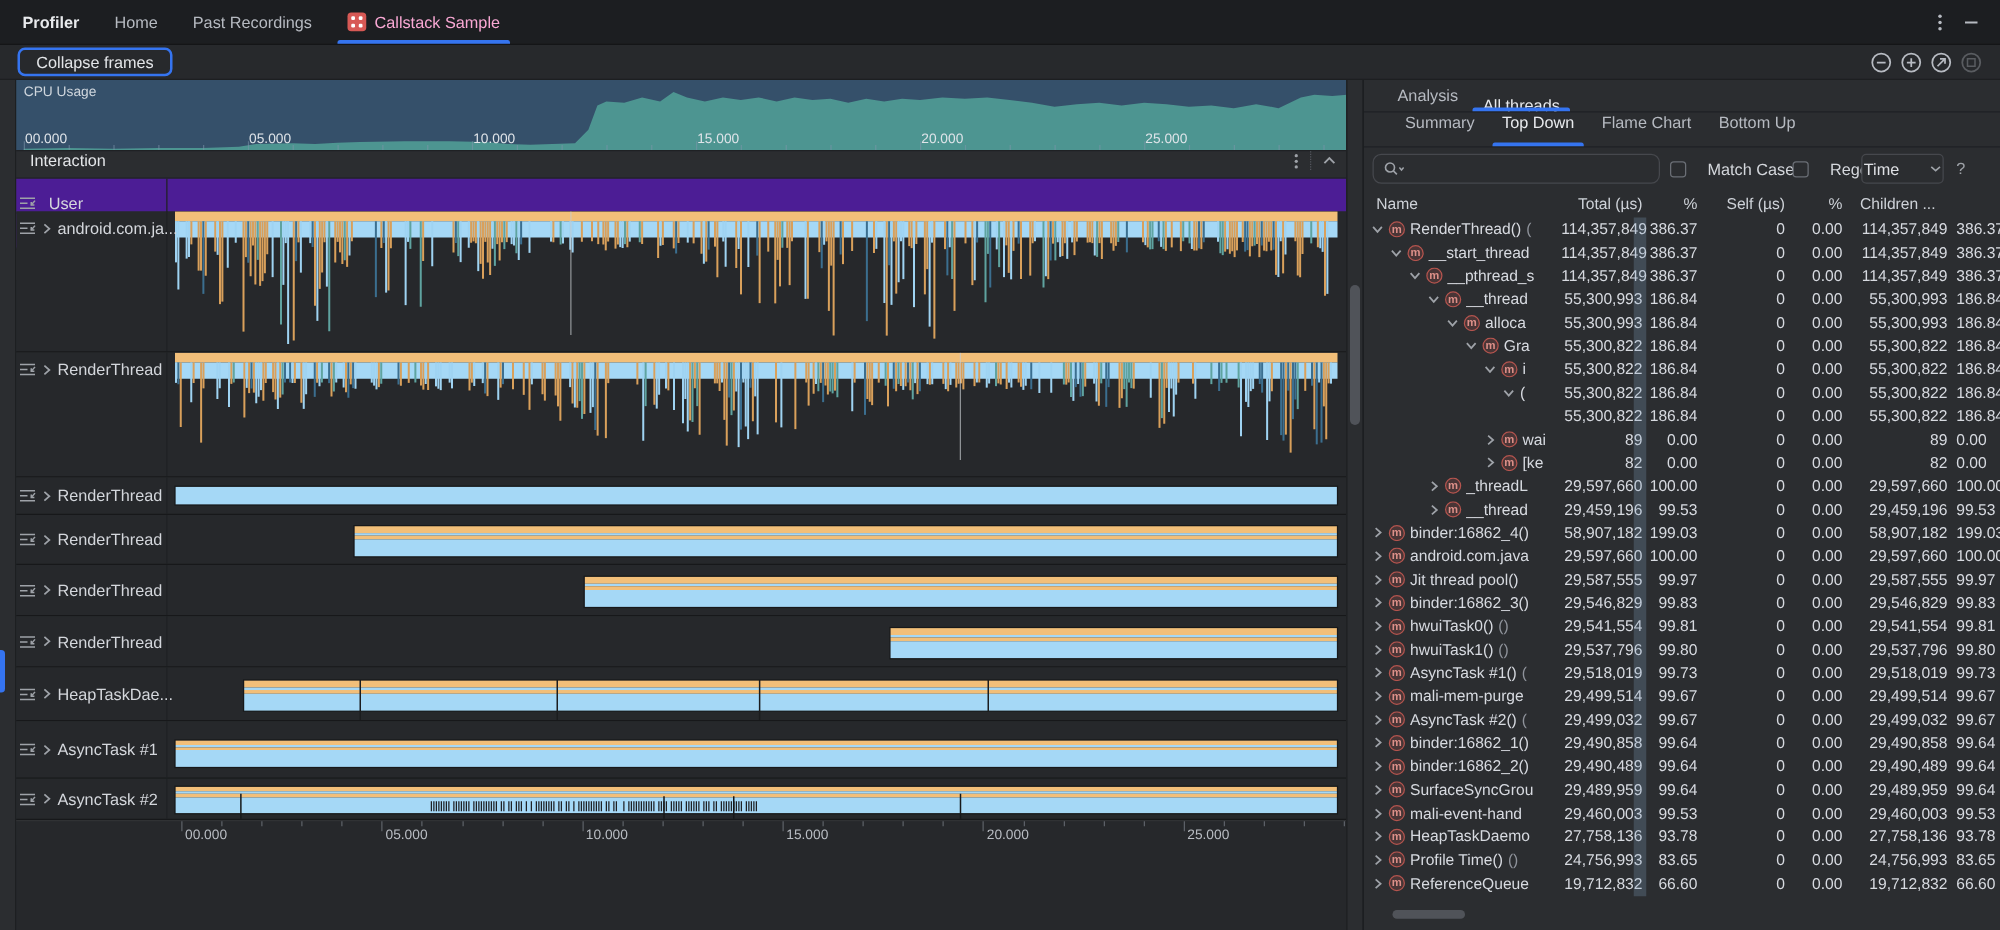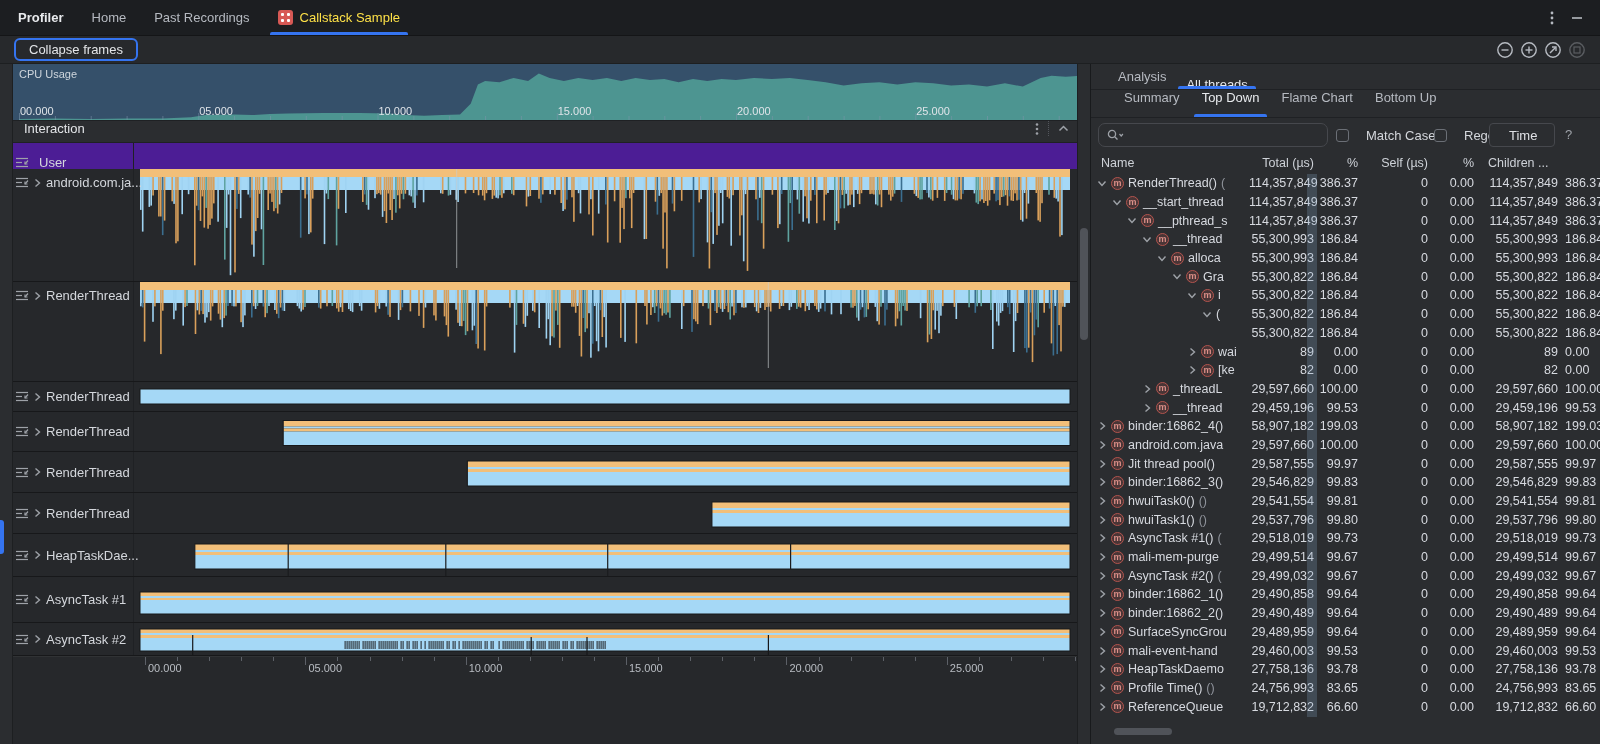--- a/index.html
+++ b/index.html
@@ -5,21 +5,21 @@
   * { margin:0; padding:0; box-sizing:border-box; }
   html,body { width:1600px; height:744px; overflow:hidden; background:#26282b;
     font-family:"Liberation Sans", sans-serif; -webkit-font-smoothing:antialiased; }
   .app { position:relative; width:1600px; height:744px; color:#d5d8dd; font-size:13px; }
 
   
   .tabbar { position:absolute; left:0; top:0; width:1600px; height:36px; background:#1c1e21;
     border-bottom:1px solid #141517; display:flex; align-items:stretch; }
   .wtab { position:relative; display:flex; align-items:center; gap:7px; padding:0 14px; color:#b6bac1; cursor:default; }
   .wtab.bold { font-weight:bold; color:#e8eaed; padding-left:18px; }
-  .wtab.active { color:#fde047; }
+  .wtab.active { color:#f9a8d4; }
   .wtab.active::after { content:""; position:absolute; left:6px; right:6px; bottom:0; height:3px;
     background:#3574f0; border-radius:2px 2px 0 0; }
   .cs-icon { width:15px; height:15px; border-radius:3px; background:#d75955; position:relative; flex:none; }
   .cs-icon i { position:absolute; width:3px; height:3px; background:#fff; border-radius:1px; }
   .tab-actions { margin-left:auto; display:flex; align-items:center; gap:16px; padding-right:16px; }
 
   
   .toolbar { position:absolute; left:0; top:36px; width:1600px; height:28px; background:#27292c;
     border-bottom:1px solid #1d1f21; display:flex; align-items:center; }
   .collapse-btn { margin-left:14px; height:23px; padding:0 13px; background:transparent; color:#e3e5e8;
@@ -72,21 +72,21 @@
 
   .searchrow { position:absolute; left:0; top:54px; width:510px; height:34px; display:flex; align-items:center; }
   .searchbox { position:absolute; left:7px; top:5px; width:230px; height:24px; background:#2b2d30;
     border:1px solid #46484d; border-radius:7px; display:flex; align-items:center; padding-left:7px; gap:2px; }
   .searchbox input { flex:1; background:transparent; border:none; outline:none; color:#dfe1e5; font-size:12.5px; font-family:inherit; min-width:0; }
   .chk { width:13px; height:13px; border:1px solid #6b6f76; border-radius:3px; background:#2b2d30; flex:none; }
   .chklbl { color:#d4d7dc; margin-left:17px; }
   .mc { position:absolute; left:245px; top:10px; display:flex; align-items:center; }
   .rg { position:absolute; left:343px; top:10px; display:flex; align-items:center; }
   .timedd { position:absolute; left:398px; top:5px; width:66px; height:24px; background:#2b2d30; border:1px solid #46484d;
-    border-radius:4px; display:flex; align-items:center; justify-content:space-between; padding:0 19px; color:#dfe1e5; overflow:hidden; }
+    border-radius:4px; display:flex; align-items:center; justify-content:space-between; padding:0 1px; color:#dfe1e5; overflow:hidden; }
   .helpq { position:absolute; left:474px; top:9px; color:#9ea2a8; font-size:13px; }
 
   .tbl-hdr { position:absolute; left:0; top:88px; width:510px; height:22px; display:grid;
     grid-template-columns:158px 70px 44px 70px 46px 84px 38px; align-items:center; color:#ced2d8; font-size:12.5px; }
   .tbl-rows { position:absolute; left:0; top:110px; width:510px; height:543px; overflow:hidden; }
   .trw { display:grid; grid-template-columns:158px 70px 44px 70px 46px 84px 38px; height:18.7px; align-items:center;
     font-size:12.5px; color:#d7dae0; white-space:nowrap; }
   .cell-name { display:flex; align-items:center; overflow:hidden; gap:4px; }
   .num { text-align:right; padding-right:5px; overflow:hidden; }
   .numl { text-align:left; padding-left:2px; overflow:hidden; }

